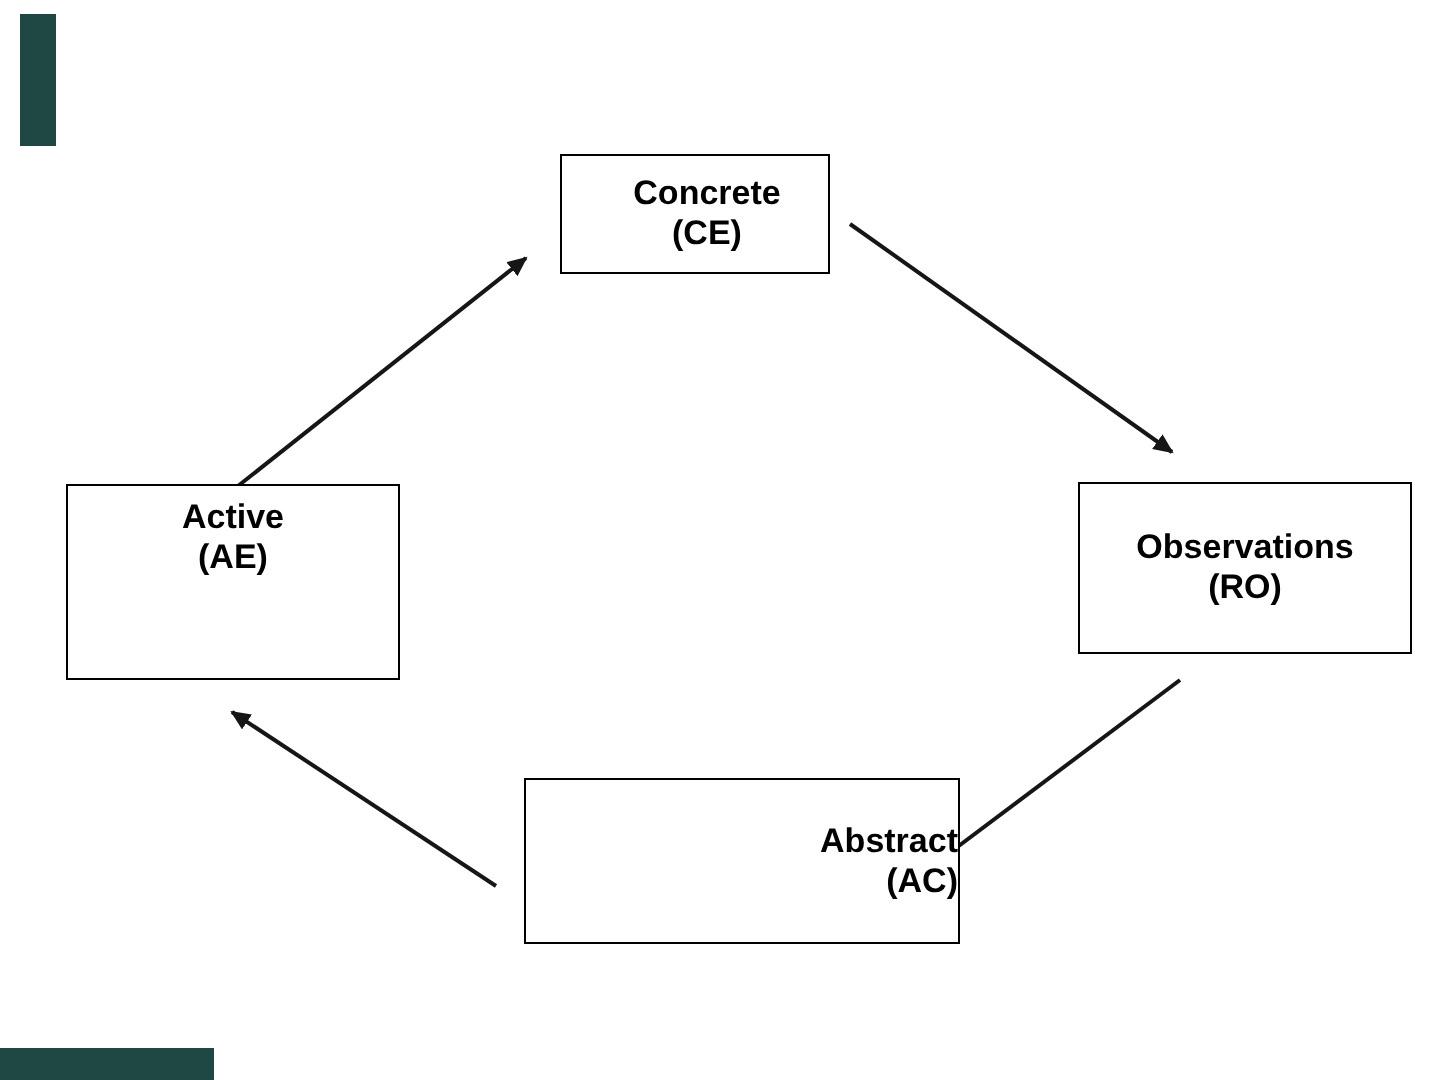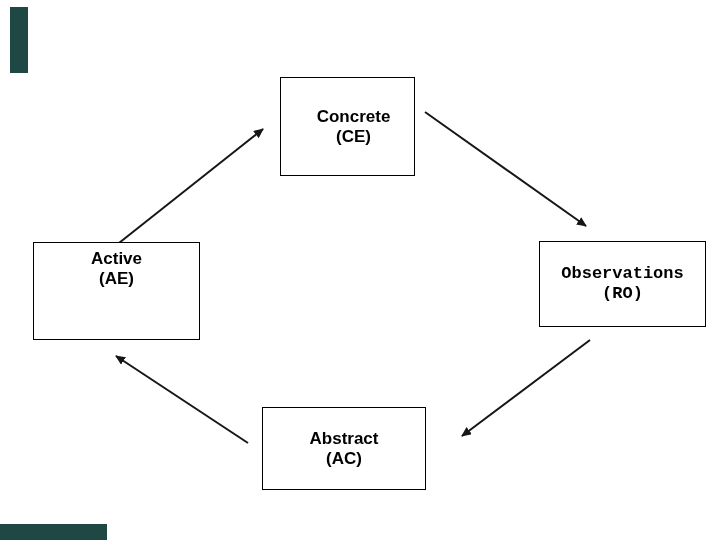--- a/index.html
+++ b/index.html
@@ -43,25 +43,25 @@
     flex-direction: column;
     justify-content: center;
     align-items: center;
     text-align: center;
     font-weight: 700;
     font-size: 17px;
     line-height: 1.16;
     color: #000000;
   }
   .node span { display: block; }
-  .node-ce { left: 280px; top: 77px;  width: 135px; height: 99px; padding-left: 12px; }
+  .node-ce { left: 280px; top: 77px;  width: 135px; height: 60px; padding-left: 12px; }
   .node-ae { left: 33px;  top: 242px; width: 167px; height: 98px;
              justify-content: flex-start; padding-top: 6px; }
-  .node-ro { left: 539px; top: 241px; width: 167px; height: 86px; font-family: Liberation Mono, monospace; }
-  .node-ac { left: 262px; top: 407px; width: 164px; height: 83px; }
+  .node-ro { left: 539px; top: 241px; width: 167px; height: 86px; }
+  .node-ac { left: 262px; top: 389px; width: 218px; height: 83px; align-items: flex-end; }
   
   .arrows {
     position: absolute;
     left: 0;
     top: 0;
     width: 720px;
     height: 540px;
     pointer-events: none;
   }
   .arrows line {

